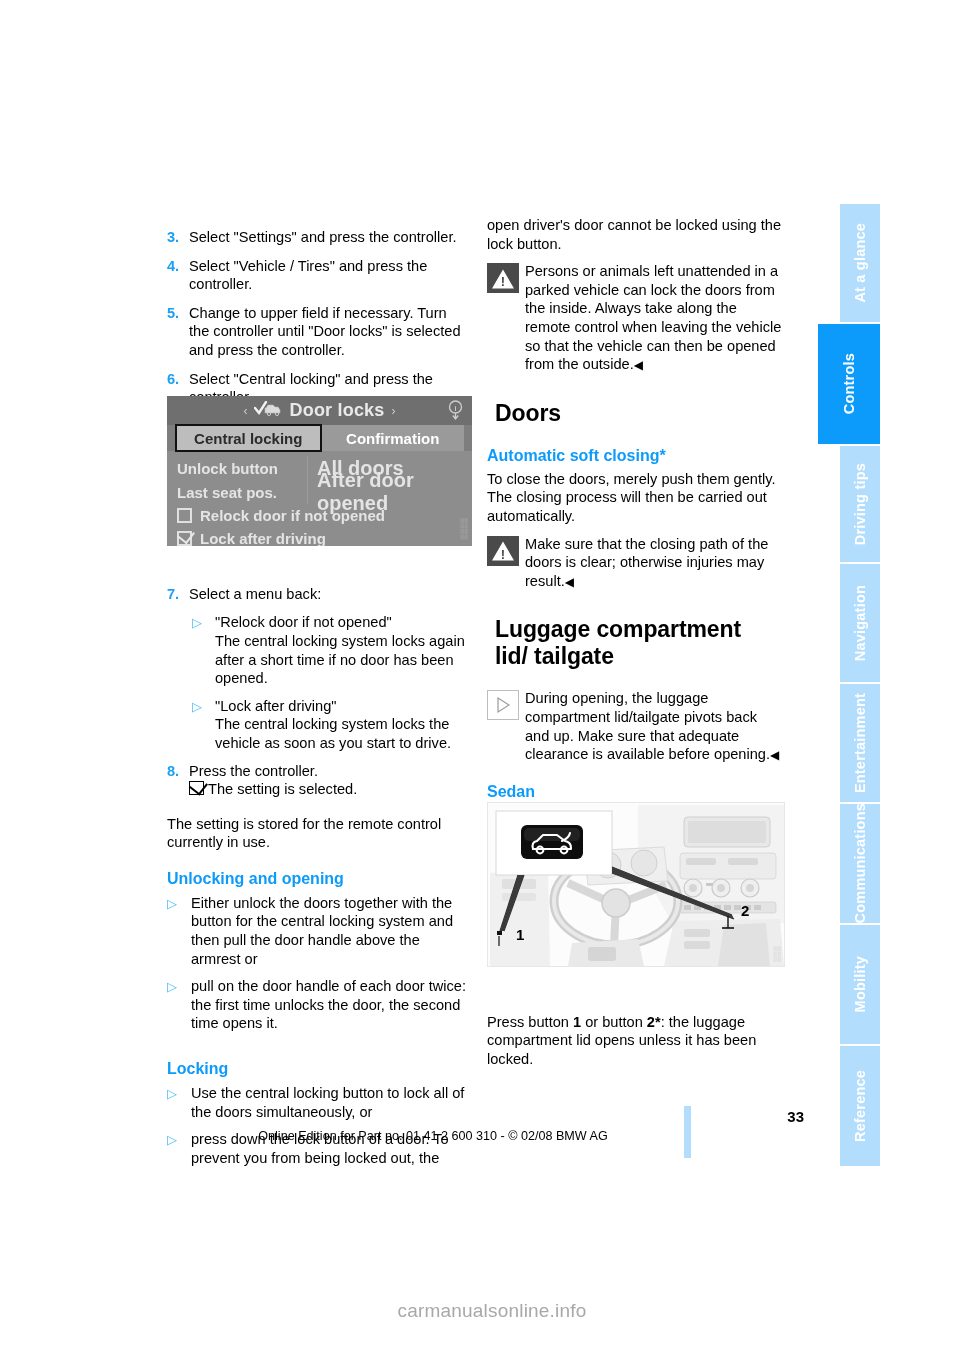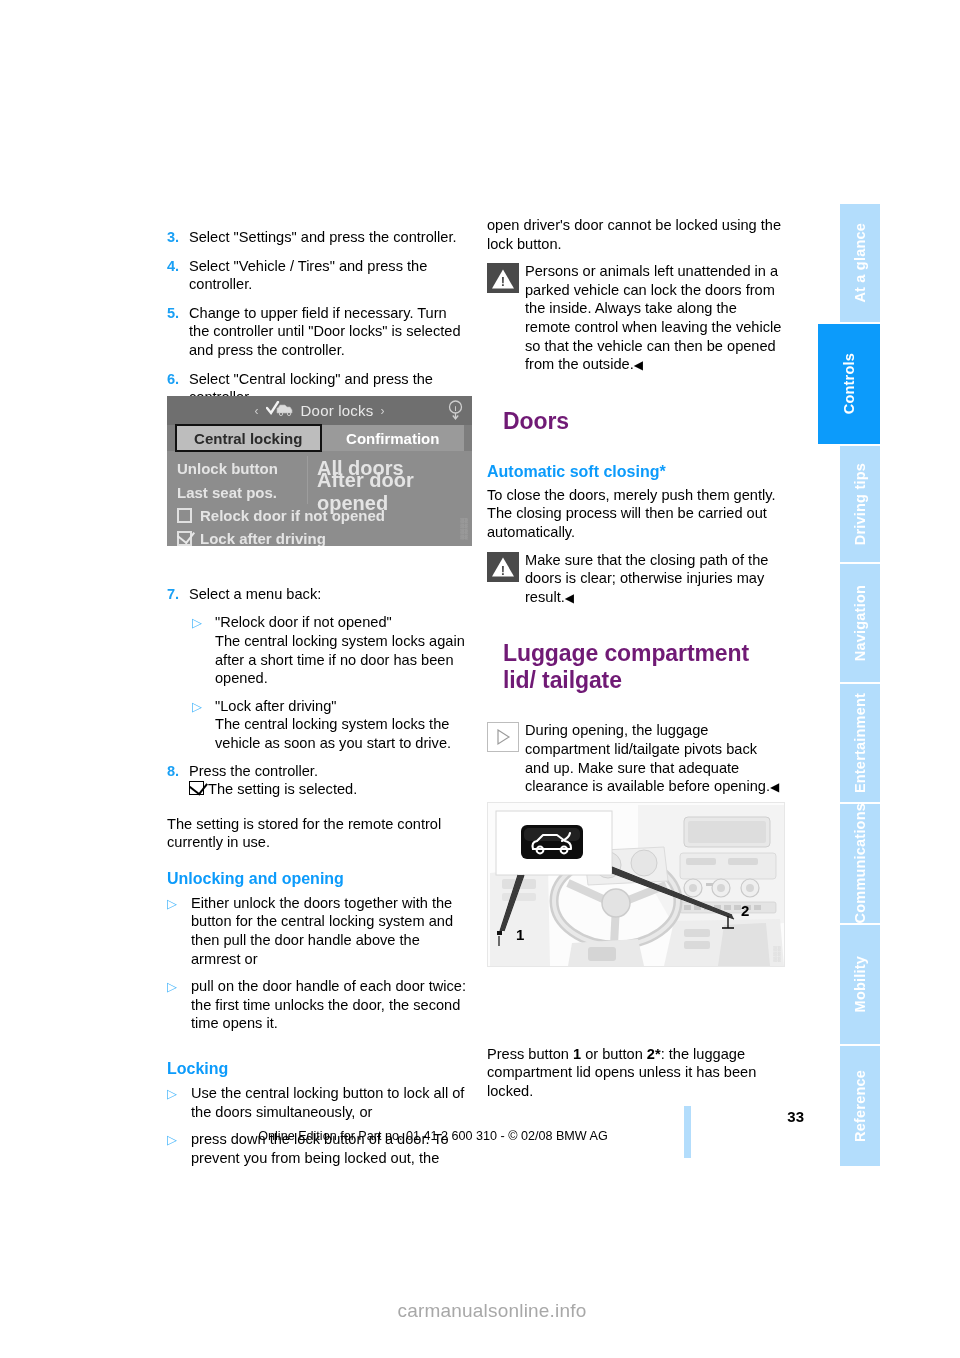--- a/index.html
+++ b/index.html
@@ -50,22 +50,22 @@
   .bul-mark{
     width:24px;flex:0 0 24px;color:#4db8fb;font-size:13px;
     line-height:19px;
   }
   .bul-txt{flex:1;}
   .bul.indent{margin-left:25px;}
   .bul.indent .bul-mark{width:23px;flex:0 0 23px;}
 
   
   h1.sec{
-    color:#701a75;font-size:23px;line-height:27px;font-weight:bold;
-    margin:16px;letter-spacing:-0.1px;
+    color:#000000;font-size:23px;line-height:27px;font-weight:bold;
+    margin:8px;letter-spacing:-0.1px;
   }
   h2.sub{
     color:#0c9bfb;font-size:16px;line-height:20px;font-weight:bold;margin:0;
   }
   h3.subsub{
     color:#6ec3fb;font-size:15px;line-height:19px;font-weight:bold;margin:0;
   }
 
   
   .note{position:relative;min-height:34px;}
@@ -102,21 +102,21 @@
   
   .idrive{
     position:absolute;left:167px;top:396px;width:305px;height:150px;
     background:#8d8d8d;overflow:hidden;
   }
   .id-head{
     height:29px;background:#6f6f6f;position:relative;
     display:flex;align-items:center;justify-content:center;
   }
   .id-head .ttl{
-    color:#e9e9e9;font-size:15px;font-weight:normal;letter-spacing:0.2px;
+    color:#e9e9e9;font-size:18px;font-weight:bold;letter-spacing:0.2px;
   }
   .id-head .arw{color:#cfcfcf;font-size:12px;margin:0 7px;}
   .id-head .carchk{margin-right:7px;display:inline-block;}
   .id-head .info{
     position:absolute;right:8px;top:4px;width:17px;height:21px;
   }
   .id-tabs{height:26px;display:flex;background:#9a9a9a;position:relative;}
   .id-tabs .pad{width:8px;background:#7e7e7e;}
   .id-tab{
     flex:1;display:flex;align-items:center;justify-content:center;

